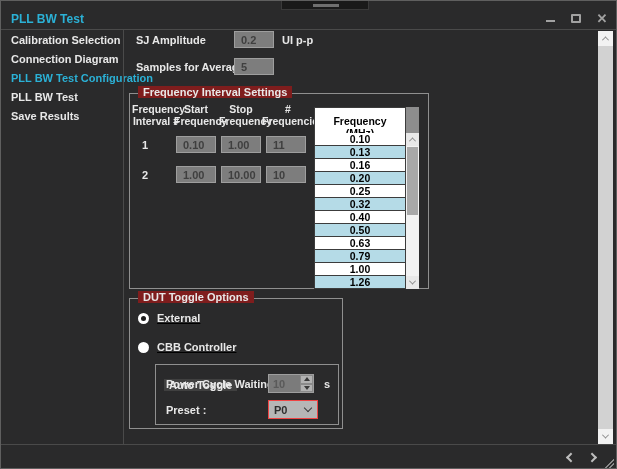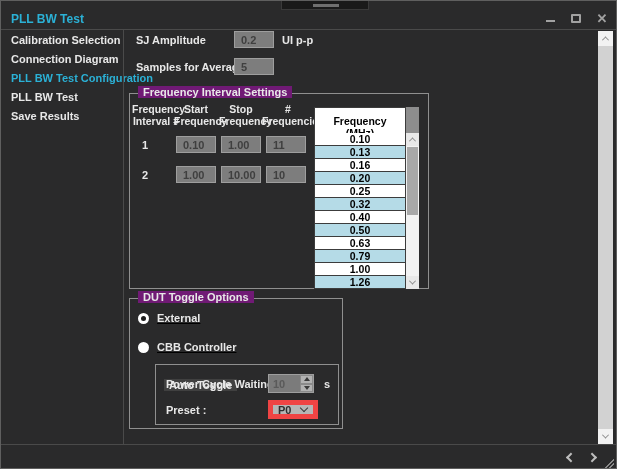--- a/index.html
+++ b/index.html
@@ -37,21 +37,21 @@
   .lbl { position:absolute; font-size:11px; font-weight:700; color:#e8e8e8; white-space:nowrap; }
   .tbox {
     position:absolute; width:40px; height:17px; background:#7d7d7d;
     border:1px solid #9e9e9e; color:#3f3f3f; font-size:11px; font-weight:700;
     font-family:"Liberation Sans", sans-serif; padding:0 0 0 6px; outline:none;
   }
 
   
   .groupbox { position:absolute; border:1px solid #8f8f8f; }
   .group-label {
-    position:absolute; top:-8px; left:8px; background:#701a75; padding:0 5px;
+    position:absolute; top:-8px; left:8px; background:#7f1d1d; padding:0 5px;
     font-size:11px; font-weight:700; color:#e8e8e8; white-space:nowrap;
   }
   .two-line { white-space:pre-line; text-align:center; }
 
   
   .col-h { position:absolute; font-size:10.5px; font-weight:700; color:#e8e8e8; line-height:12px; }
   .int-lbl { position:absolute; font-size:11px; font-weight:700; color:#e8e8e8; }
 
   
   .freq-table { position:absolute; left:184px; top:13px; width:105px; height:182px; background:#8d8d8d; }
@@ -85,21 +85,21 @@
 
   
   .spinner { position:absolute; width:46px; height:19px; border:1px solid #9e9e9e; background:#7b7b7b; }
   .spin-val { position:absolute; left:0; top:0; width:31px; height:17px; background:#7b7b7b; border:none; color:#5a5a5a; font-size:11px; font-weight:700; font-family:"Liberation Sans", sans-serif; padding-left:4px; outline:none; }
   .spin-btns { position:absolute; right:0; top:0; width:13px; height:17px; display:flex; flex-direction:column; }
   .spin-btn { flex:1; background:#b2b2b2; border:1px solid #8a8a8a; display:flex; align-items:center; justify-content:center; }
   .tri-up { width:0; height:0; border-left:3px solid transparent; border-right:3px solid transparent; border-bottom:4px solid #3a3a3a; }
   .tri-down { width:0; height:0; border-left:3px solid transparent; border-right:3px solid transparent; border-top:4px solid #3a3a3a; }
 
   
-  .dropdown { position:absolute; width:50px; height:19px; background:#b6b6b6; border:5px solid #ef4444; display:flex; align-items:center; cursor:default; }
+  .dropdown { position:absolute; width:50px; height:19px; background:#b6b6b6; border:1px solid #ef4444; display:flex; align-items:center; cursor:default; }
   .dd-value { font-size:11px; font-weight:700; color:#2e2e2e; padding-left:5px; flex:1; }
   .dd-chev { width:6px; height:6px; border-left:1px solid #3a3a3a; border-bottom:1px solid #3a3a3a; transform:rotate(-45deg); margin-right:6px; margin-top:-3px; }
 
   
   .main-scroll { position:absolute; left:597px; top:30px; width:15px; height:413px; background:#d2d2d2; }
   .ms-up, .ms-down { position:absolute; left:0; width:15px; height:15px; background:#f2f2f2; display:flex; align-items:center; justify-content:center; }
   .ms-up { top:0; } .ms-down { bottom:0; }
 
   
   .bottombar { position:absolute; left:0; top:443px; width:100%; height:26px; background:#2a2a2b; border-top:1px solid #4a4a4a; }

